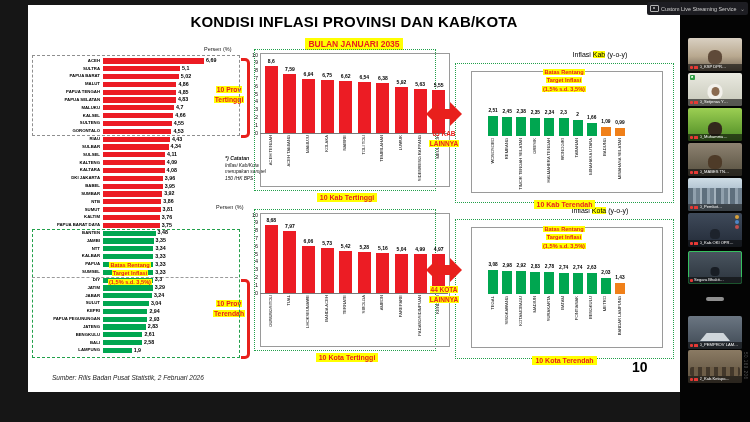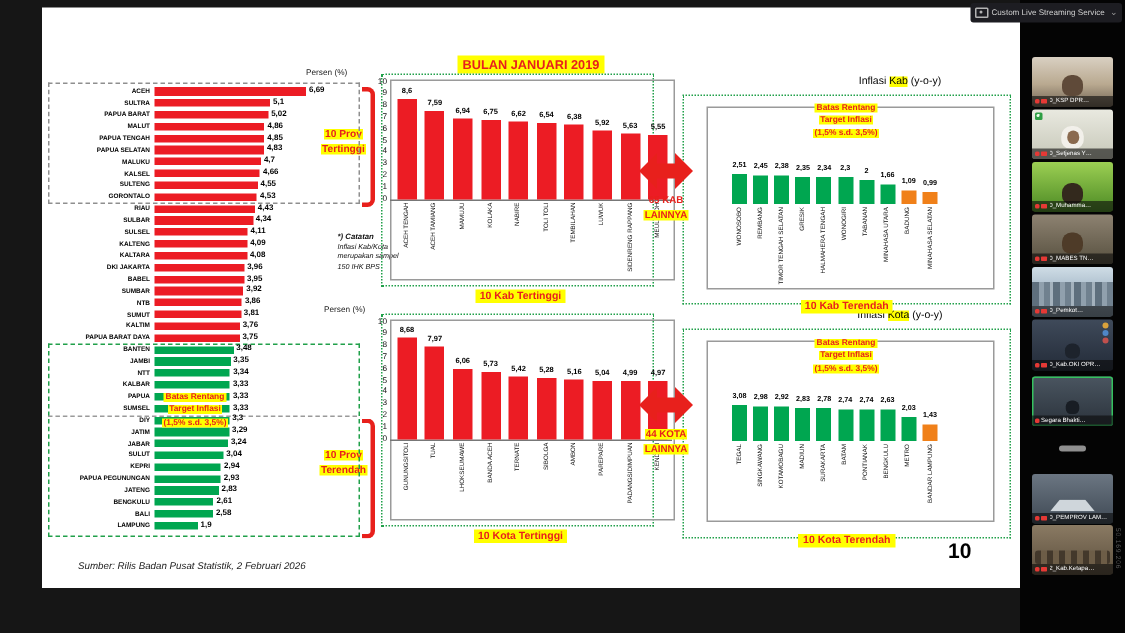--- a/index.html
+++ b/index.html
@@ -106,21 +106,22 @@
 
 <div class="stage">
 
   <div class="chip">
     <span class="cicon"></span>
     <span>Custom Live Streaming Service</span>
     <span class="chev">⌄</span>
   </div>
 
   <div class="slide">
-    <div class="subtitle"><span>BULAN JANUARI 2019</span></div>
+    <div class="slide-title">KONDISI INFLASI PROVINSI DAN KAB/KOTA</div>
+    <div class="subtitle"><span>BULAN JANUARI 2035</span></div>
 
     <div class="persen" style="left:176px;top:41px;">Persen (%)</div>
     <div class="box-top10"></div>
     <div class="box-low"></div>
     <div class="sep-low"></div>
     <div id="prov-rows">
         <div class="prow">
           <span class="plab">ACEH</span>
           <span class="pbar" style="width: 101.019px; background: rgb(236, 28, 36);"></span>
           <span class="pval">6,69</span>

